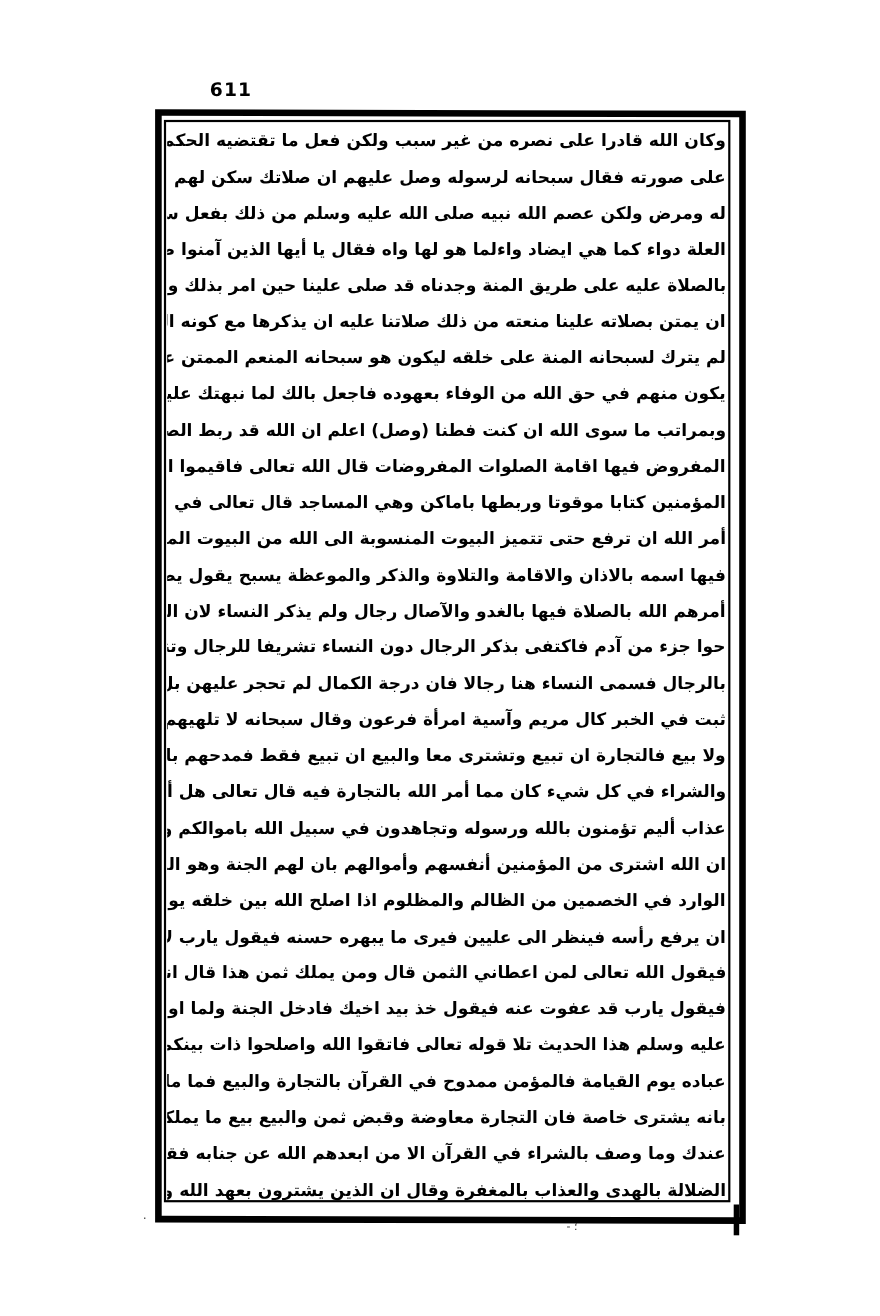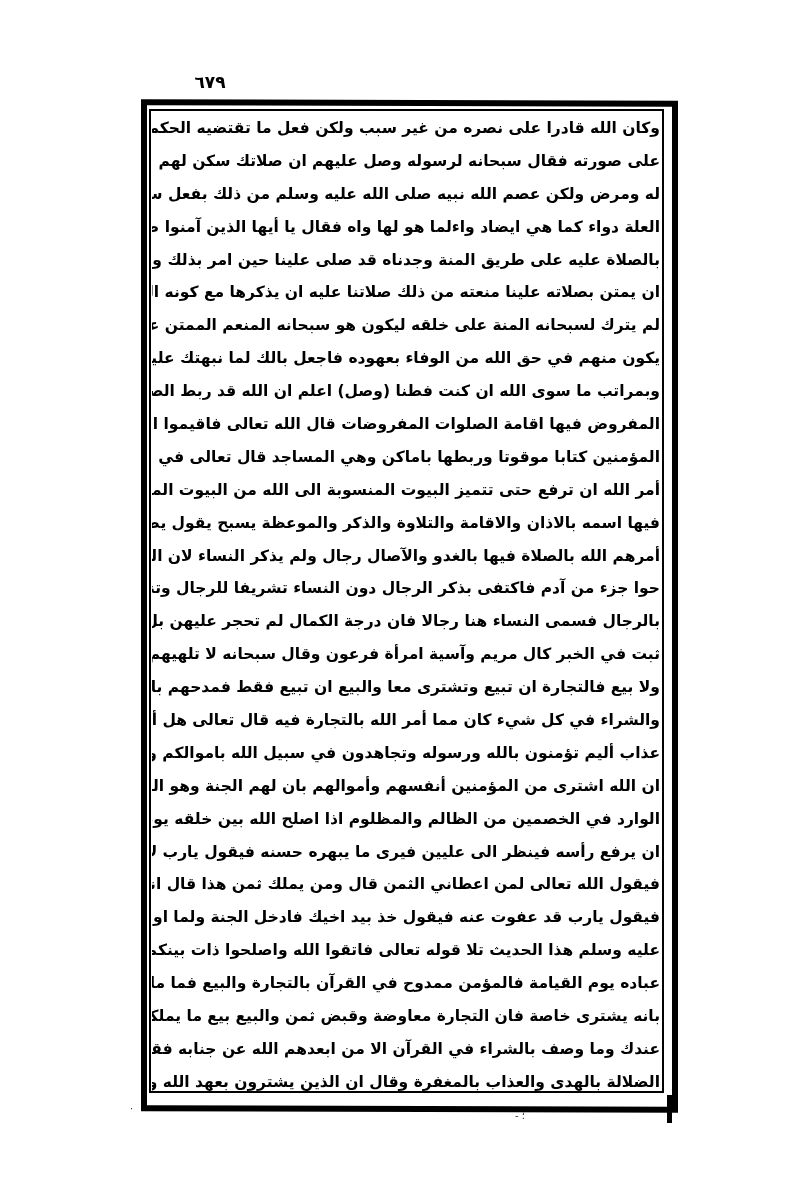--- a/index.html
+++ b/index.html
@@ -15,21 +15,21 @@
   .right-extension { position:absolute; left:667px; top:1095px; width:5px; height:28px; background:#000; }
   .text-block { position:absolute; left:152px; top:112px; width:508px; direction:rtl; }
   .line { height:32.9px; line-height:32.9px; font-size:15.5px; font-weight:bold;
           white-space:nowrap; overflow:hidden; text-align:justify; text-align-last:justify;
           font-family:"DejaVu Sans", sans-serif; }
   .stray-mark { position:absolute; font-size:10px; color:#333; }
 </style>
 </head>
 <body>
 
-<div class="page-number">٦٧٩</div>
+<div class="page-number">611</div>
 
 <div class="frame-outer"></div>
 <div class="frame-inner"></div>
 <div class="right-extension"></div>
 
 <div class="text-block" id="text-block">
     <div class="line">وكان الله قادرا على نصره من غير سبب ولكن فعل ما تقتضيه الحكمة لما جبل عليه ما خلقه الله</div>
     <div class="line">على صورته فقال سبحانه لرسوله وصل عليهم ان صلاتك سكن لهم فهذا فخر وبدومنة يتعرض فيها</div>
     <div class="line">له ومرض ولكن عصم الله نبيه صلى الله عليه وسلم من ذلك بفعل سبحانه في مقابلة هذه</div>
     <div class="line">العلة دواء كما هي ايضاد واءلما هو لها واه فقال يا أيها الذين آمنوا صلوا عليه فان افتخرنا</div>

